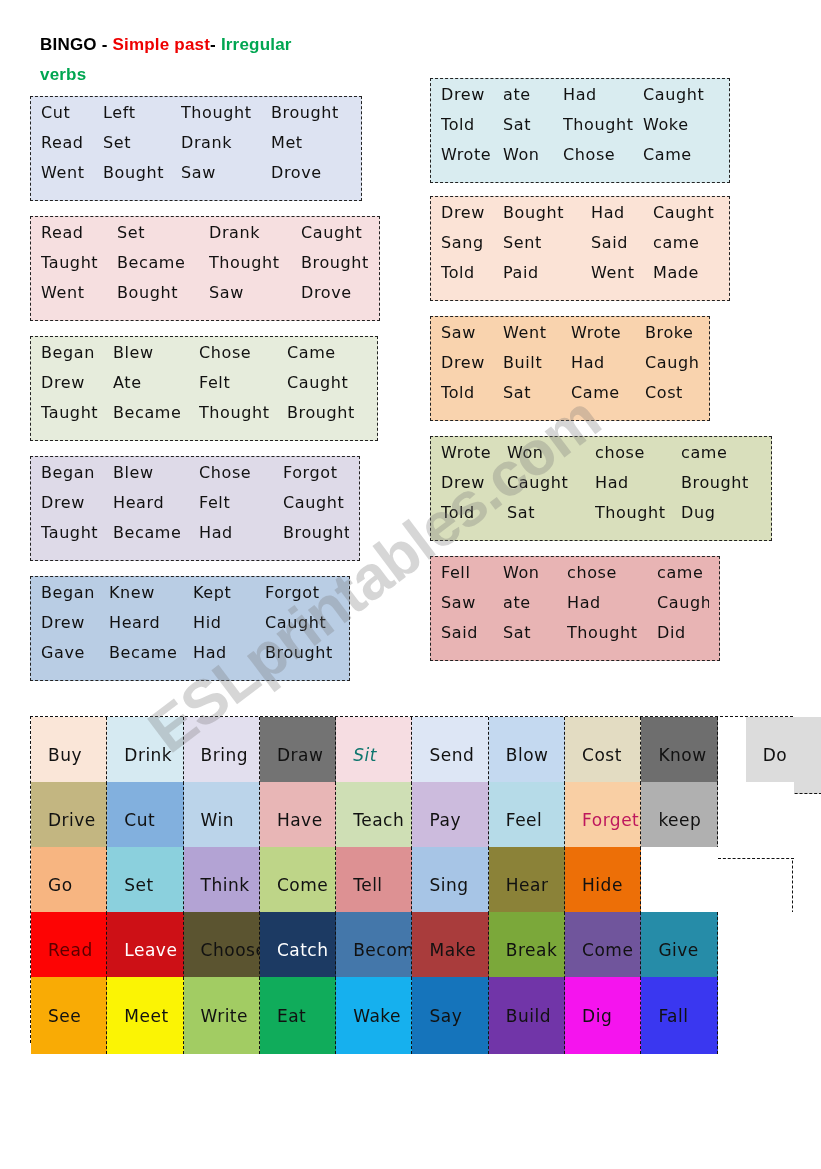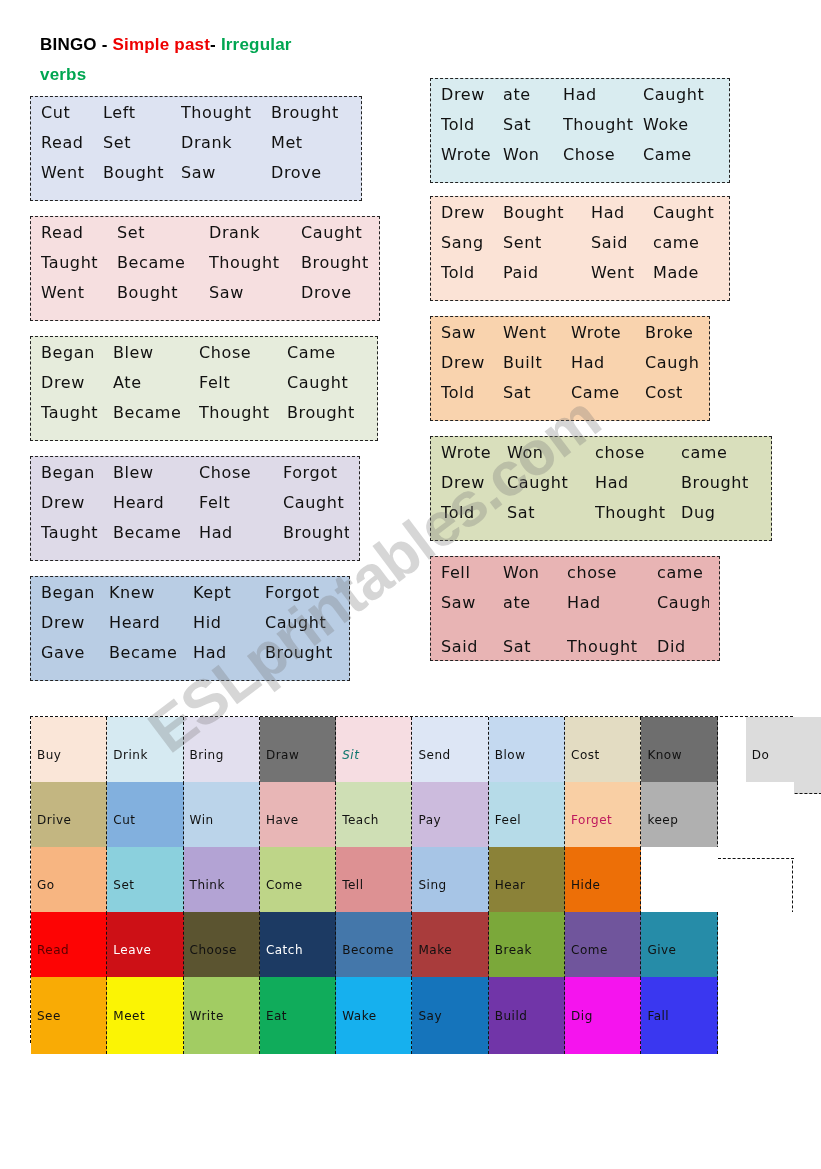--- a/index.html
+++ b/index.html
@@ -68,23 +68,23 @@
     height: 65px;
   }
   .grid-cell {
     flex: 0 0 76.3px;
     width: 76.3px;
     height: 77px;
     border-right: 1px dashed #111111;
     border-bottom: 1px dashed #111111;
     display: flex;
     align-items: center;
-    padding-left: 6px;
+    padding-left: 17px;
     font-family: "DejaVu Sans", sans-serif;
-    font-size: 12px;
+    font-size: 17px;
     letter-spacing: 0.5px;
     color: #111111;
     overflow: hidden;
     white-space: nowrap;
   }
   .grid-row:last-child .grid-cell { border-bottom: none; }
   .grid-cell:last-child { border-right: none; }
 
   
   #watermark {
@@ -311,21 +311,21 @@
       <div class="card-row">
         <div class="card-cell" style="flex: 0 0 62px;">Saw</div>
         <div class="card-cell" style="flex: 0 0 64px;">ate</div>
         <div class="card-cell" style="flex: 0 0 90px;">Had</div>
         <div class="card-cell" style="flex: 1 1 auto;">Caught</div>
       </div>
       <div class="card-row">
         <div class="card-cell" style="flex: 0 0 62px;">Said</div>
         <div class="card-cell" style="flex: 0 0 64px;">Sat</div>
         <div class="card-cell" style="flex: 0 0 90px;">Thought</div>
-        <div class="card-cell" style="flex: 1 1 auto; margin-top: 14px;">Did</div>
+        <div class="card-cell" style="flex: 1 1 auto;">Did</div>
       </div>
     </div>
   </div>
 
 <div id="verb-grid">
     <div class="grid-row">
       <div class="grid-cell" style="background: rgb(250, 230, 216); color: rgb(17, 17, 17);">Buy</div>
       <div class="grid-cell" style="background: rgb(214, 234, 242); color: rgb(17, 17, 17);">Drink</div>
       <div class="grid-cell" style="background: rgb(226, 223, 238); color: rgb(17, 17, 17);">Bring</div>
       <div class="grid-cell" style="background: #737373; color: rgb(17, 17, 17);">Draw</div>

